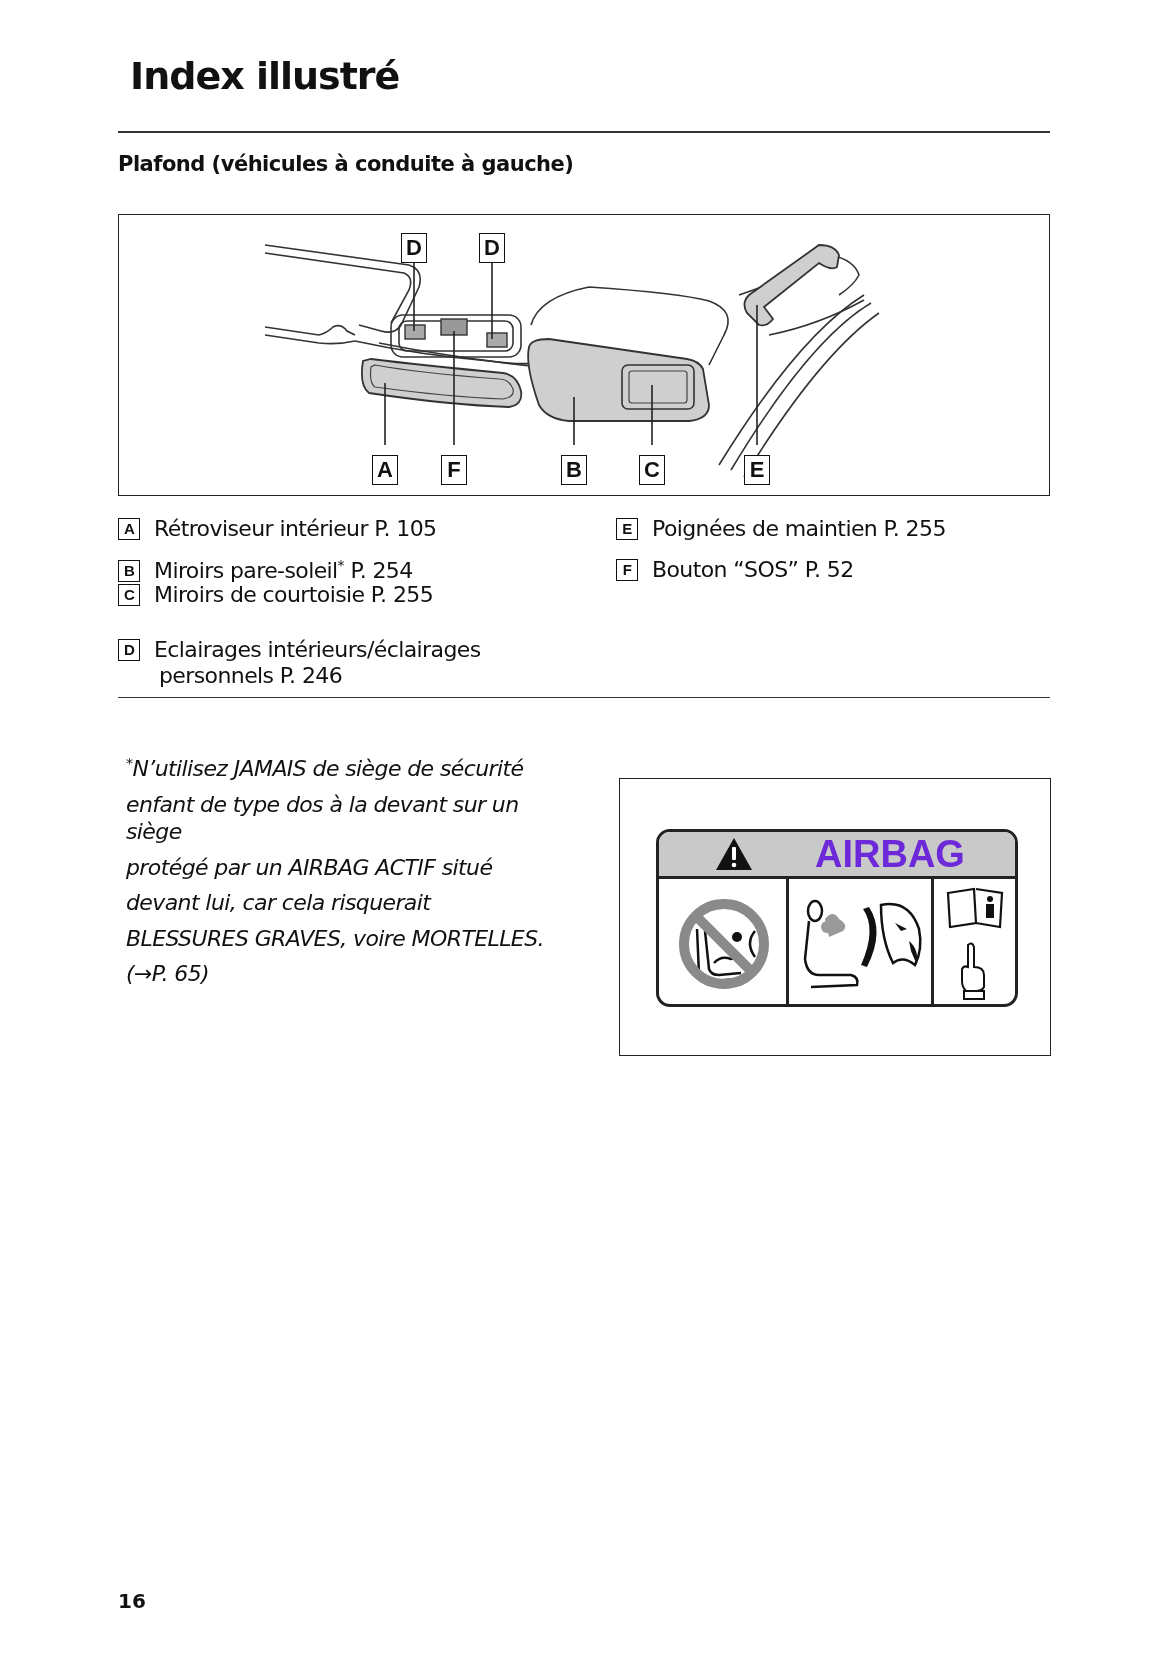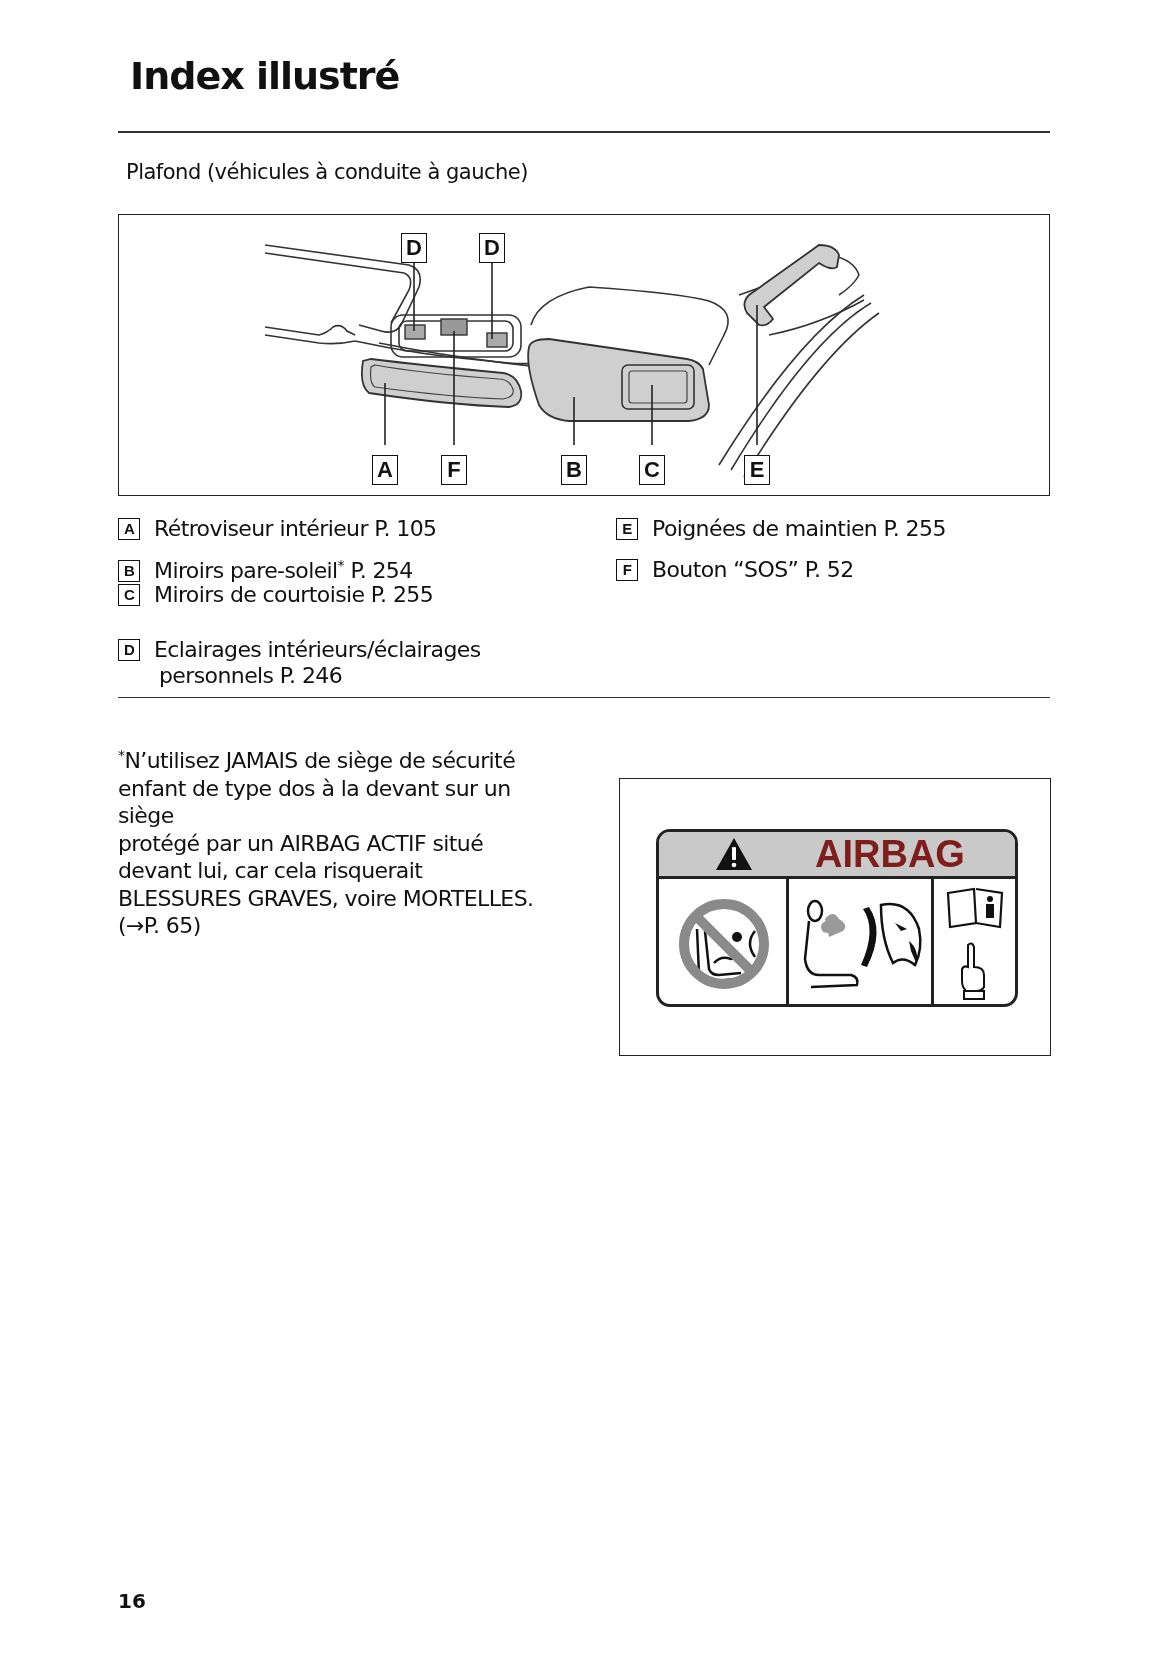--- a/index.html
+++ b/index.html
@@ -1,32 +1,32 @@
 <!DOCTYPE html>
 <html><head>
 <meta charset="utf-8">
 <style>
   html, body { margin: 0; padding: 0; background: #ffffff; }
   body { width: 1165px; height: 1653px; position: relative; font-family: "DejaVu Sans", "Liberation Sans", sans-serif; color: #111; overflow: hidden; }
   .title { position: absolute; left: 118px; top: 42px; font-size: 38px; font-weight: bold; letter-spacing: -1px; margin: 12px; }
   .rule { position: absolute; left: 118px; width: 932px; height: 0; border-top: 2px solid #333; }
-  .section-title { position: absolute; left: 118px; top: 152px; font-size: 21px; font-weight: normal; letter-spacing: -0.5px; margin: 8px; }
+  .section-title { position: absolute; left: 118px; top: 152px; font-size: 21px; font-weight: bold; letter-spacing: -0.5px; margin: 0; }
   .figure { position: absolute; left: 118px; top: 214px; width: 932px; height: 282px; border: 1.5px solid #222; box-sizing: border-box; }
   .figure svg { position: absolute; left: 0; top: 0; }
   .callout { position: absolute; width: 26px; height: 30px; border: 1.5px solid #111; background: #fff; box-sizing: border-box; font-family: "Liberation Sans", sans-serif; font-weight: bold; font-size: 22px; text-align: center; line-height: 28px; }
   .legend { position: absolute; font-size: 22px; letter-spacing: -0.6px; }
   .legend-item { position: absolute; white-space: nowrap; }
   .badge { display: inline-block; width: 22px; height: 22px; border: 1.5px solid #111; box-sizing: border-box; font-family: "Liberation Sans", sans-serif; font-weight: bold; font-size: 15px; text-align: center; line-height: 20px; vertical-align: 2px; margin-right: 14px; }
   .cont { position: absolute; white-space: nowrap; }
   .note { position: absolute; left: 118px; top: 742px; width: 440px; font-size: 22px; line-height: 27.5px; letter-spacing: -0.6px; }
-  .note p { margin: 0; }
+  .note p { margin: 8px; font-style: italic; }
   .label-box { position: absolute; left: 619px; top: 778px; width: 432px; height: 278px; border: 1.5px solid #222; box-sizing: border-box; }
   .airbag { position: absolute; left: 36px; top: 50px; width: 362px; height: 178px; border: 3px solid #222; border-radius: 14px; box-sizing: border-box; overflow: hidden; background: #fff; }
   .airbag-head { position: absolute; left: 0; top: 0; width: 100%; height: 44px; background: #c9c9c9; border-bottom: 3px solid #222; }
-  .airbag-title { position: absolute; left: 156px; top: 0px; font-family: "Liberation Sans", sans-serif; font-weight: bold; font-size: 38px; line-height: 44px; color: #7f1d1d; letter-spacing: 0px; }
+  .airbag-title { position: absolute; left: 156px; top: 0px; font-family: "Liberation Sans", sans-serif; font-weight: bold; font-size: 38px; line-height: 44px; color: #6d28d9; letter-spacing: 0px; }
   .warn-icon { position: absolute; left: 55px; top: 4px; }
   .cell { position: absolute; top: 47px; height: 131px; }
   .cell-div { position: absolute; top: 47px; width: 0; height: 131px; border-left: 3px solid #222; }
   .page-num { position: absolute; left: 118px; top: 1589px; font-size: 20px; font-weight: bold; }
 </style>
 </head>
 <body>
 
 <h1 class="title">Index illustré</h1>
 <div class="rule" style="top:131px;"></div>

